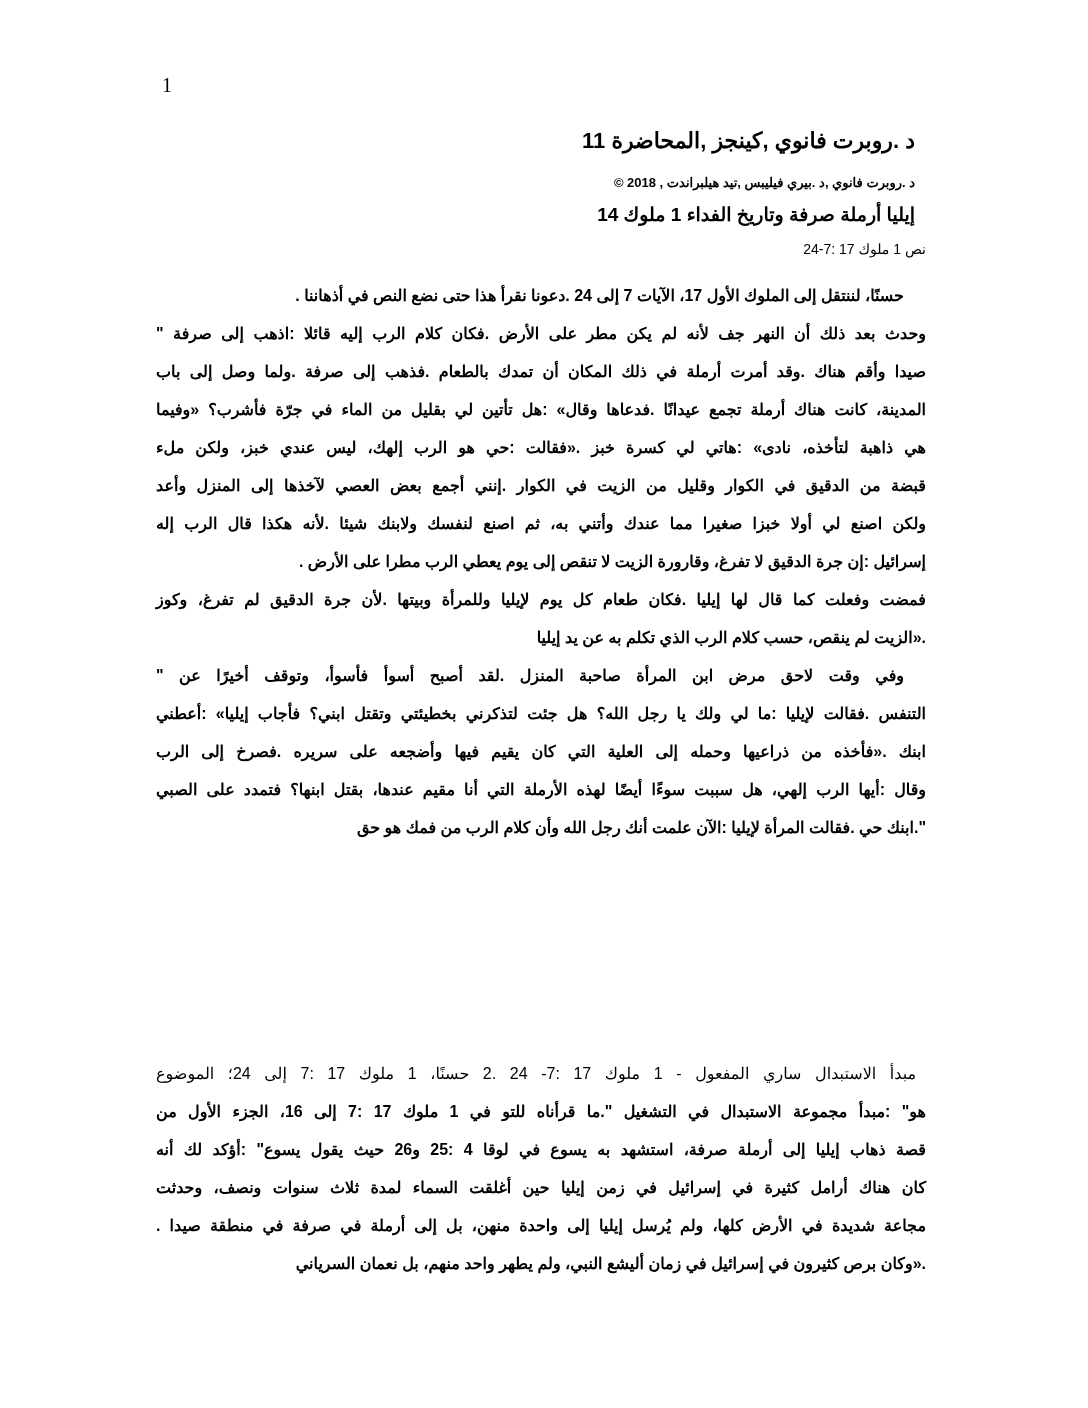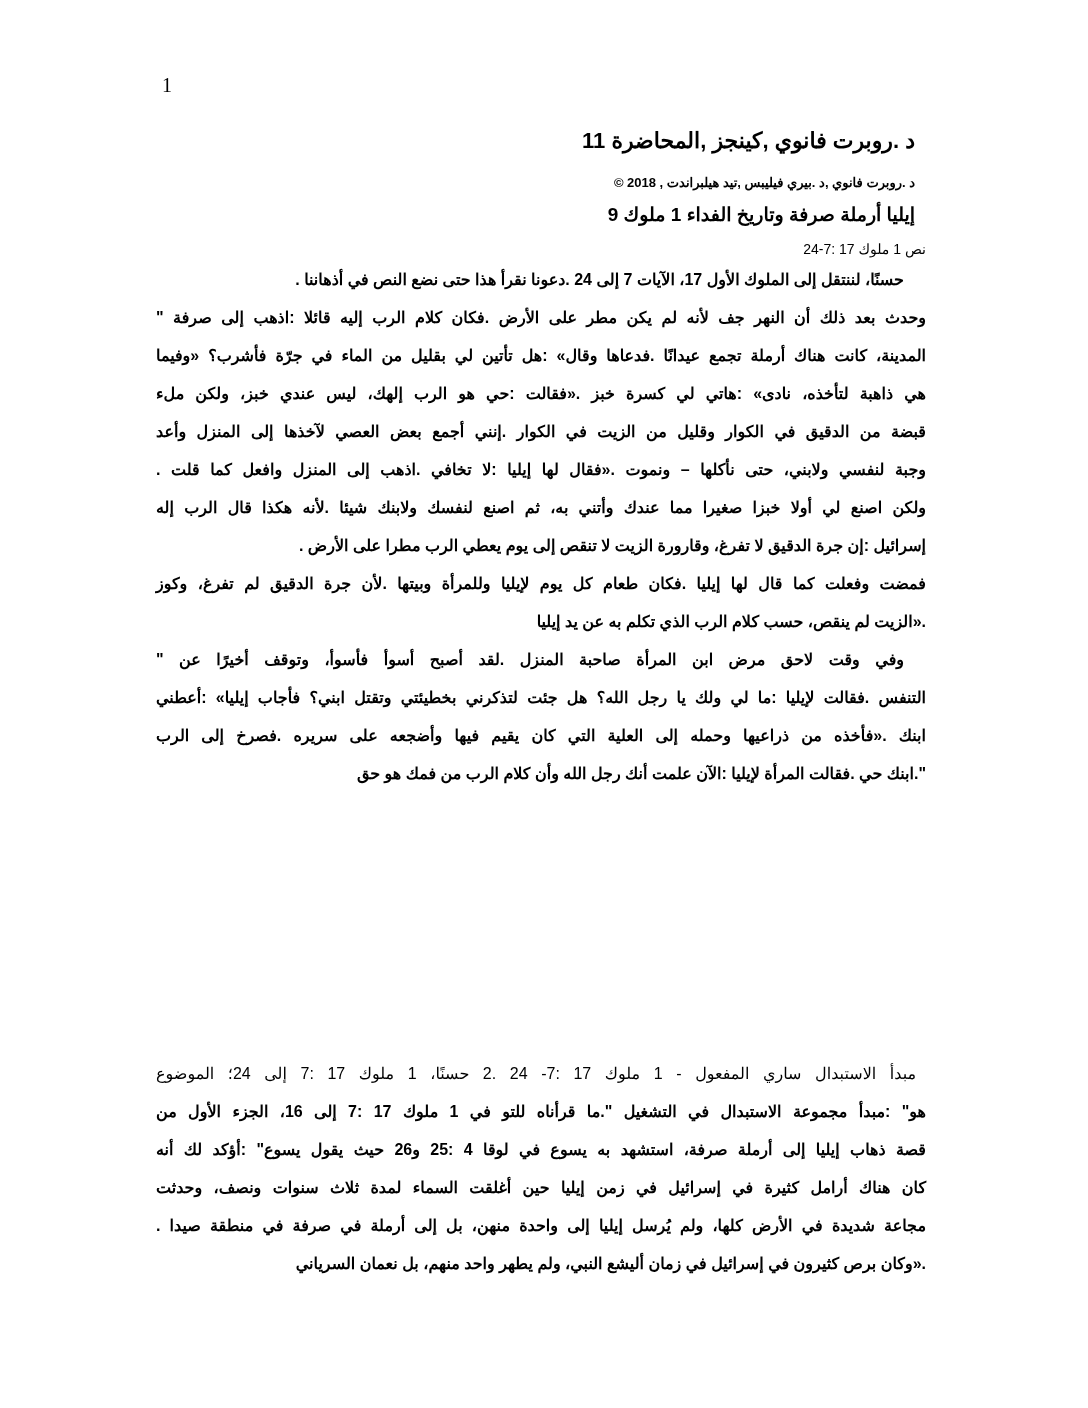--- a/index.html
+++ b/index.html
@@ -21,50 +21,51 @@
       position: absolute; right: 162px; width: 770px; direction: rtl;
       font-family: "Liberation Sans", sans-serif; font-weight: bold; font-size: 16px;
     }
     .para .line {
       display: block; height: 38px; line-height: 38px; white-space: nowrap;
       text-align: justify; text-align-last: justify; unicode-bidi: plaintext;
     }
     .para .line.last { text-align-last: right; }
     .para .line.indent { padding-right: 22px; }
     .para .line.tab-indent { padding-right: 10px; }
-    .p1 { top: 261px; }
+    .p1 { top: 277px; }
     .p2 { top: 1055px; font-weight: normal; }
     .p2 .line { font-weight: bold; }
     .p2 .line.first { font-weight: normal; }
   </style>
 </head>
 <body>
 
 <div>
   <div class="page-number">1</div>
 
   <div class="rtl title">د .روبرت فانوي ,كينجز ,المحاضرة 11</div>
   <div class="rtl copyright">د .روبرت فانوي ,د .بيري فيليبس ,تيد هيلبراندت , 2018 ©</div>
-  <div class="rtl subtitle">إيليا أرملة صرفة وتاريخ الفداء 1 ملوك 9</div>
+  <div class="rtl subtitle">إيليا أرملة صرفة وتاريخ الفداء 1 ملوك 14</div>
   <div class="rtl text-ref">نص 1 ملوك 17 :7-24</div>
 
   <div class="para p1">
     <span class="line indent last">حسنًا، لننتقل إلى الملوك الأول 17، الآيات 7 إلى 24 .دعونا نقرأ هذا حتى نضع النص في أذهاننا .</span>
     <span class="line">وحدث بعد ذلك أن النهر جف لأنه لم يكن مطر على الأرض .فكان كلام الرب إليه قائلا :اذهب إلى صرفة "</span>
+    <span class="line">صيدا وأقم هناك .وقد أمرت أرملة في ذلك المكان أن تمدك بالطعام .فذهب إلى صرفة .ولما وصل إلى باب</span>
     <span class="line">المدينة، كانت هناك أرملة تجمع عيدانًا .فدعاها وقال» :هل تأتين لي بقليل من الماء في جرّة فأشرب؟ «وفيما</span>
     <span class="line">هي ذاهبة لتأخذه، نادى» :هاتي لي كسرة خبز .«فقالت :حي هو الرب إلهك، ليس عندي خبز، ولكن ملء</span>
     <span class="line">قبضة من الدقيق في الكوار وقليل من الزيت في الكوار .إنني أجمع بعض العصي لآخذها إلى المنزل وأعد</span>
-    <span class="line">وجبة لنفسي ولابني، حتى نأكلها – ونموت .«فقال لها إيليا :لا تخافي .اذهب إلى المنزل وافعل كما قلت .</span>
     <span class="line">ولكن اصنع لي أولا خبزا صغيرا مما عندك وأتني به، ثم اصنع لنفسك ولابنك شيئا .لأنه هكذا قال الرب إله</span>
     <span class="line last">إسرائيل :إن جرة الدقيق لا تفرغ، وقارورة الزيت لا تنقص إلى يوم يعطي الرب مطرا على الأرض .</span>
     <span class="line">فمضت وفعلت كما قال لها إيليا .فكان طعام كل يوم لإيليا وللمرأة وبيتها .لأن جرة الدقيق لم تفرغ، وكوز</span>
     <span class="line last">.«الزيت لم ينقص، حسب كلام الرب الذي تكلم به عن يد إيليا</span>
     <span class="line indent">وفي وقت لاحق مرض ابن المرأة صاحبة المنزل .لقد أصبح أسوأ فأسوأ، وتوقف أخيرًا عن  "</span>
     <span class="line">التنفس .فقالت لإيليا :ما لي ولك يا رجل الله؟ هل جئت لتذكرني بخطيئتي وتقتل ابني؟ فأجاب إيليا» :أعطني</span>
     <span class="line">ابنك .«فأخذه من ذراعيها وحمله إلى العلية التي كان يقيم فيها وأضجعه على سريره .فصرخ إلى الرب</span>
+    <span class="line">وقال :أيها الرب إلهي، هل سببت سوءًا أيضًا لهذه الأرملة التي أنا مقيم عندها، بقتل ابنها؟ فتمدد على الصبي</span>
     <span class="line last">".ابنك حي .فقالت المرأة لإيليا :الآن علمت أنك رجل الله وأن كلام الرب من فمك هو حق</span>
   </div>
 
   <div class="para p2">
     <span class="line first tab-indent">مبدأ الاستبدال ساري المفعول - 1 ملوك 17 :7- 24 .2        حسنًا، 1 ملوك 17 :7 إلى 24؛ الموضوع</span>
     <span class="line">هو" :مبدأ مجموعة الاستبدال في التشغيل ".ما قرأناه للتو في 1 ملوك 17 :7 إلى 16، الجزء الأول من</span>
     <span class="line">قصة ذهاب إيليا إلى أرملة صرفة، استشهد به يسوع في لوقا 4 :25 و26 حيث يقول يسوع" :أؤكد لك أنه</span>
     <span class="line">كان  هناك أرامل كثيرة في إسرائيل في زمن إيليا حين أغلقت السماء لمدة ثلاث سنوات ونصف، وحدثت</span>
     <span class="line">مجاعة شديدة في الأرض كلها، ولم يُرسل إيليا إلى واحدة منهن، بل إلى أرملة في صرفة في منطقة صيدا .</span>
     <span class="line last">.«وكان برص كثيرون في إسرائيل في زمان أليشع النبي، ولم يطهر واحد منهم، بل نعمان السرياني</span>

